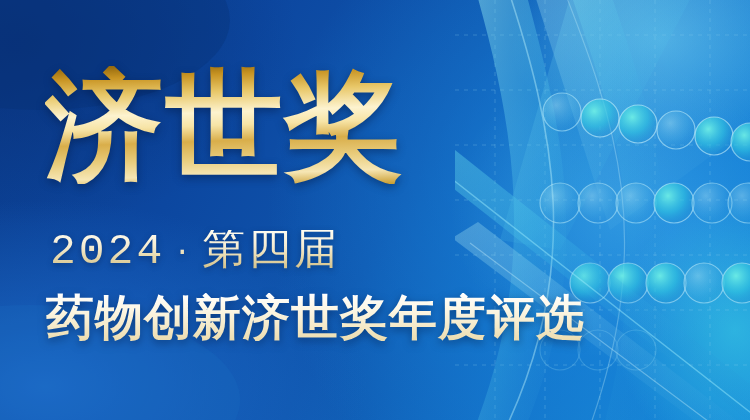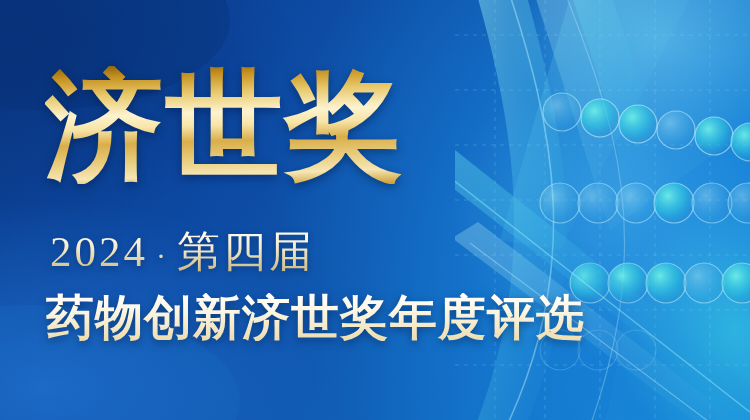--- a/index.html
+++ b/index.html
@@ -58,21 +58,21 @@
     -webkit-text-fill-color:transparent;
     filter:drop-shadow(0 3px 5px rgba(0,20,60,.45));
     white-space:nowrap;
   }
 
   .edition{
     position:absolute;left:50px;top:222px;
     font-size:43px;line-height:1;
     font-weight:400;
     letter-spacing:3px;
-    font-family:Liberation Serif, serif;
+    font-family:Liberation Mono, monospace;
     background:linear-gradient(180deg,#fffdf2 0%,#f5ecd2 38%,#e7d9ad 62%,#cbb87f 100%);
     -webkit-background-clip:text;
     background-clip:text;
     color:transparent;
     -webkit-text-fill-color:transparent;
     filter:drop-shadow(0 2px 3px rgba(0,20,60,.4));
     white-space:nowrap;
   }
   .edition .dot{
     font-size:30px;

